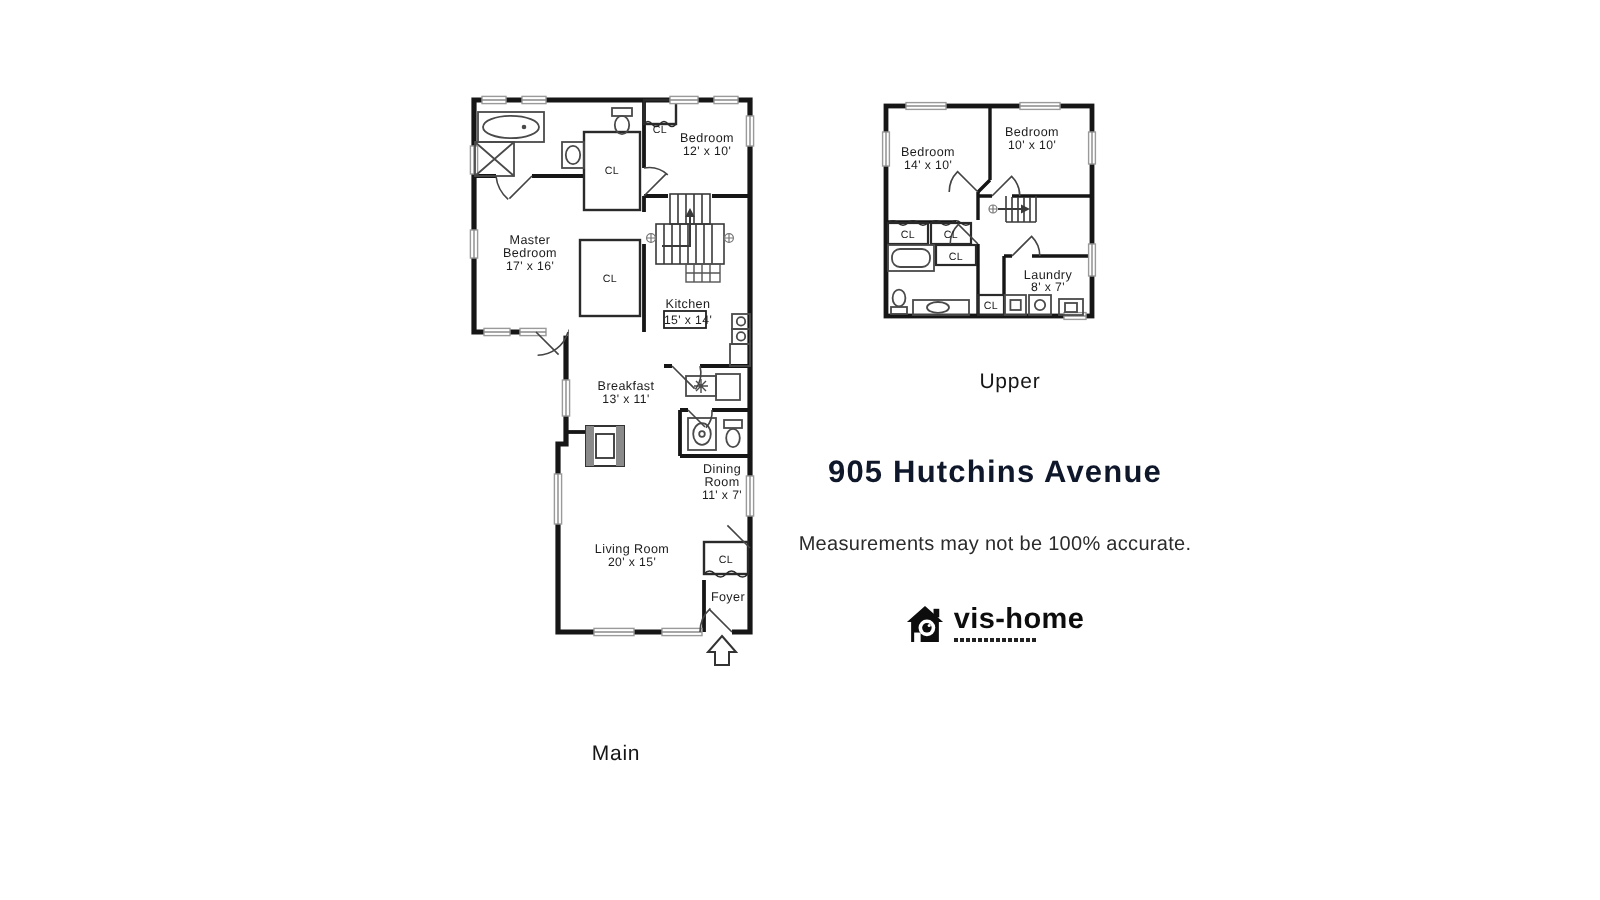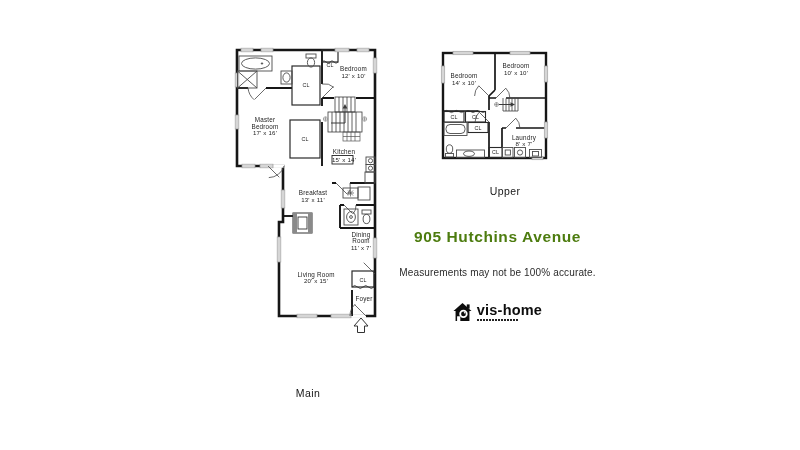--- a/index.html
+++ b/index.html
@@ -7,21 +7,21 @@
        font-family:"Liberation Sans",sans-serif;color:#1c1c1c;}
   .canvas{position:relative;width:692px;height:450px;background:#fff;border-radius:31px;}
   .abs{position:absolute;}
   svg{display:block;}
   svg text{font-family:"Liberation Sans",sans-serif;fill:#1c1c1c;}
   .room-name{font-size:6.3px;letter-spacing:.2px;}
   .room-dims{font-size:6.1px;letter-spacing:.2px;}
   .cl-label{font-size:5.3px;letter-spacing:.2px;}
   .floor-label{font-size:10.5px;letter-spacing:.4px;text-align:center;color:#161616;}
   .addr{width:205px;text-align:center;font-weight:bold;font-size:15.5px;
-        line-height:19.5px;letter-spacing:.6px;color:#4d7c0f;}
+        line-height:19.5px;letter-spacing:.6px;color:#0f172a;}
   .disc{width:205px;text-align:center;font-size:10px;line-height:8.3px;
         letter-spacing:.15px;color:#2b2b2b;}
   .logo{width:205px;display:flex;justify-content:center;align-items:center;gap:5px;}
   .logo-text{display:flex;flex-direction:column;align-items:flex-start;}
   .brand{font-weight:bold;font-size:14.5px;letter-spacing:.2px;color:#0d0d0d;line-height:15px;}
   .tagline-bar{width:42px;height:2px;margin-top:1px;
     background:repeating-linear-gradient(90deg,#222 0 2px,transparent 2px 3px);}
 </style>
 </head>
 <body>
@@ -277,21 +277,21 @@
         <text class="room-dims" x="84" y="95.5">8' x 7'</text>
         <text class="cl-label" x="14" y="68.8">CL</text>
         <text class="cl-label" x="35.5" y="68.8">CL</text>
         <text class="cl-label" x="38" y="79.8">CL</text>
         <text class="cl-label" x="55.5" y="104.3">CL</text>
       </g>
     </svg>
   </div>
 
   <div class="abs floor-label" style="left:450px;top:185px;width:110px;">Upper</div>
-  <div class="abs floor-label" style="left:258px;top:387px;width:100px;">Main</div>
+  <div class="abs floor-label" style="left:258px;top:371px;width:100px;">Main</div>
 
   <div class="abs addr" style="left:395px;top:227px;">
     <div>905 Hutchins Avenue</div>
   </div>
 
   <div class="abs disc" style="left:395px;top:269px;">
     <div>Measurements may not be 100% accurate.</div>
   </div>
 
   <div class="abs logo" style="left:395px;top:302px;">

